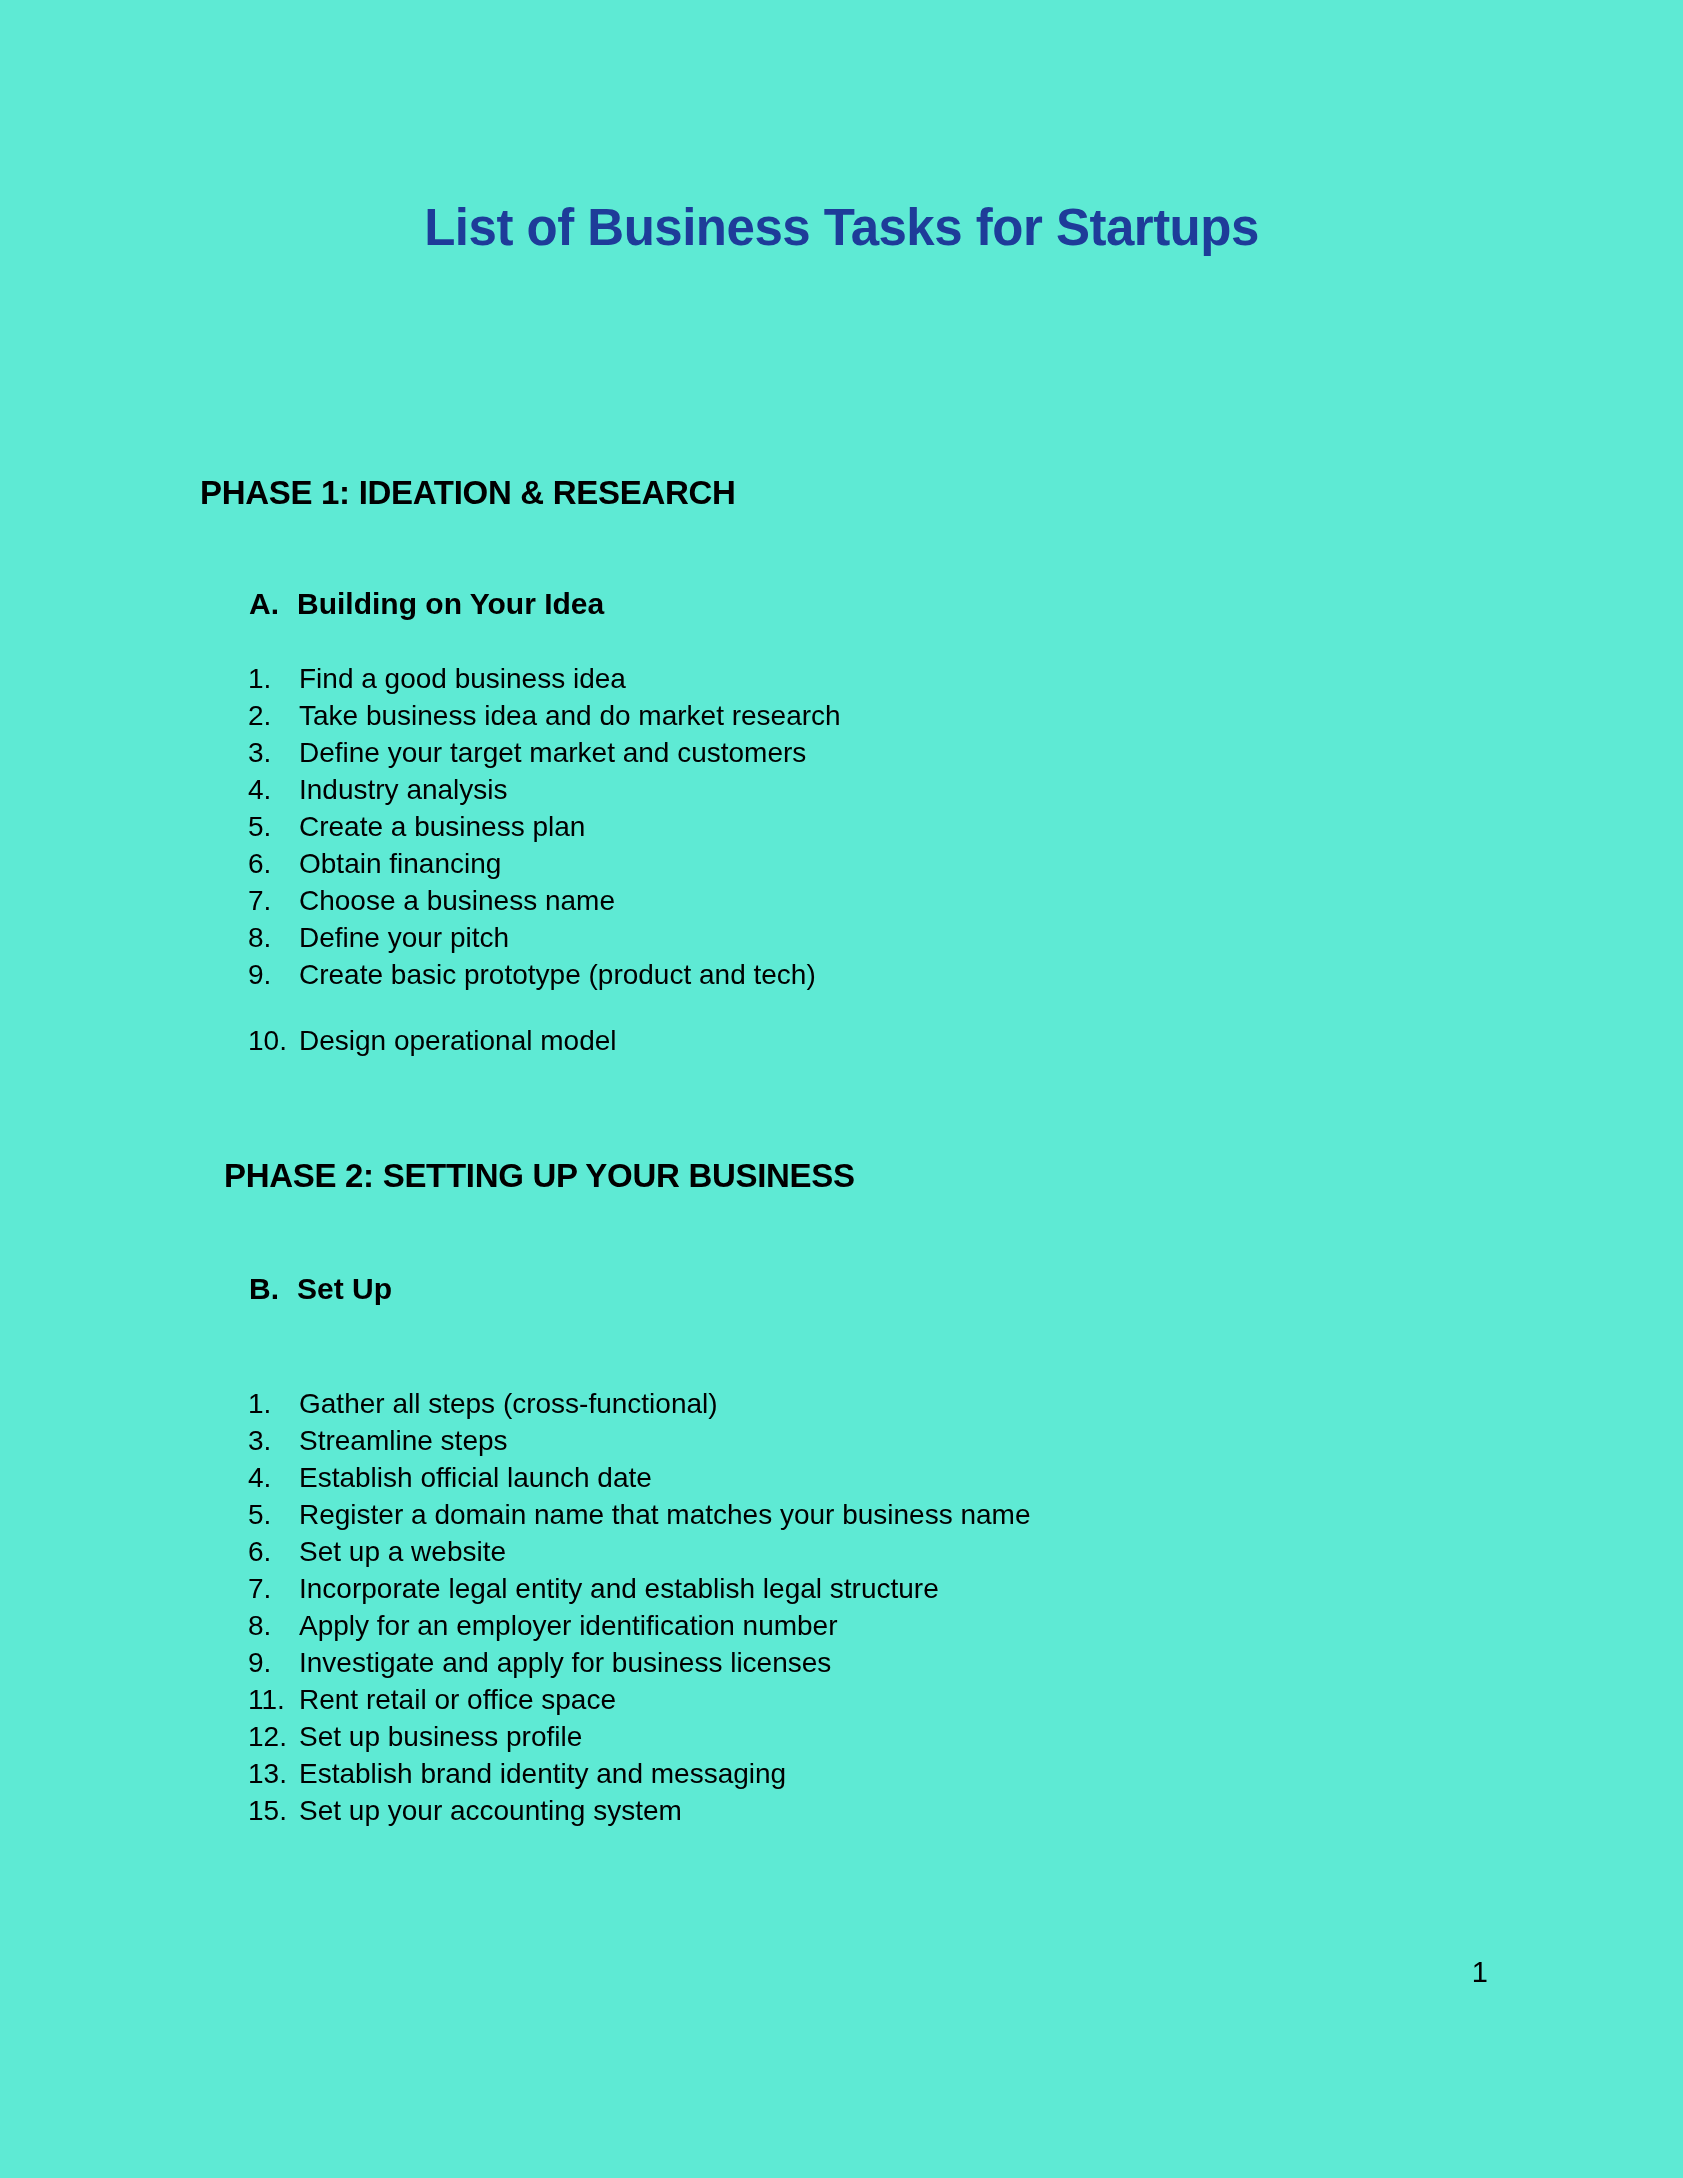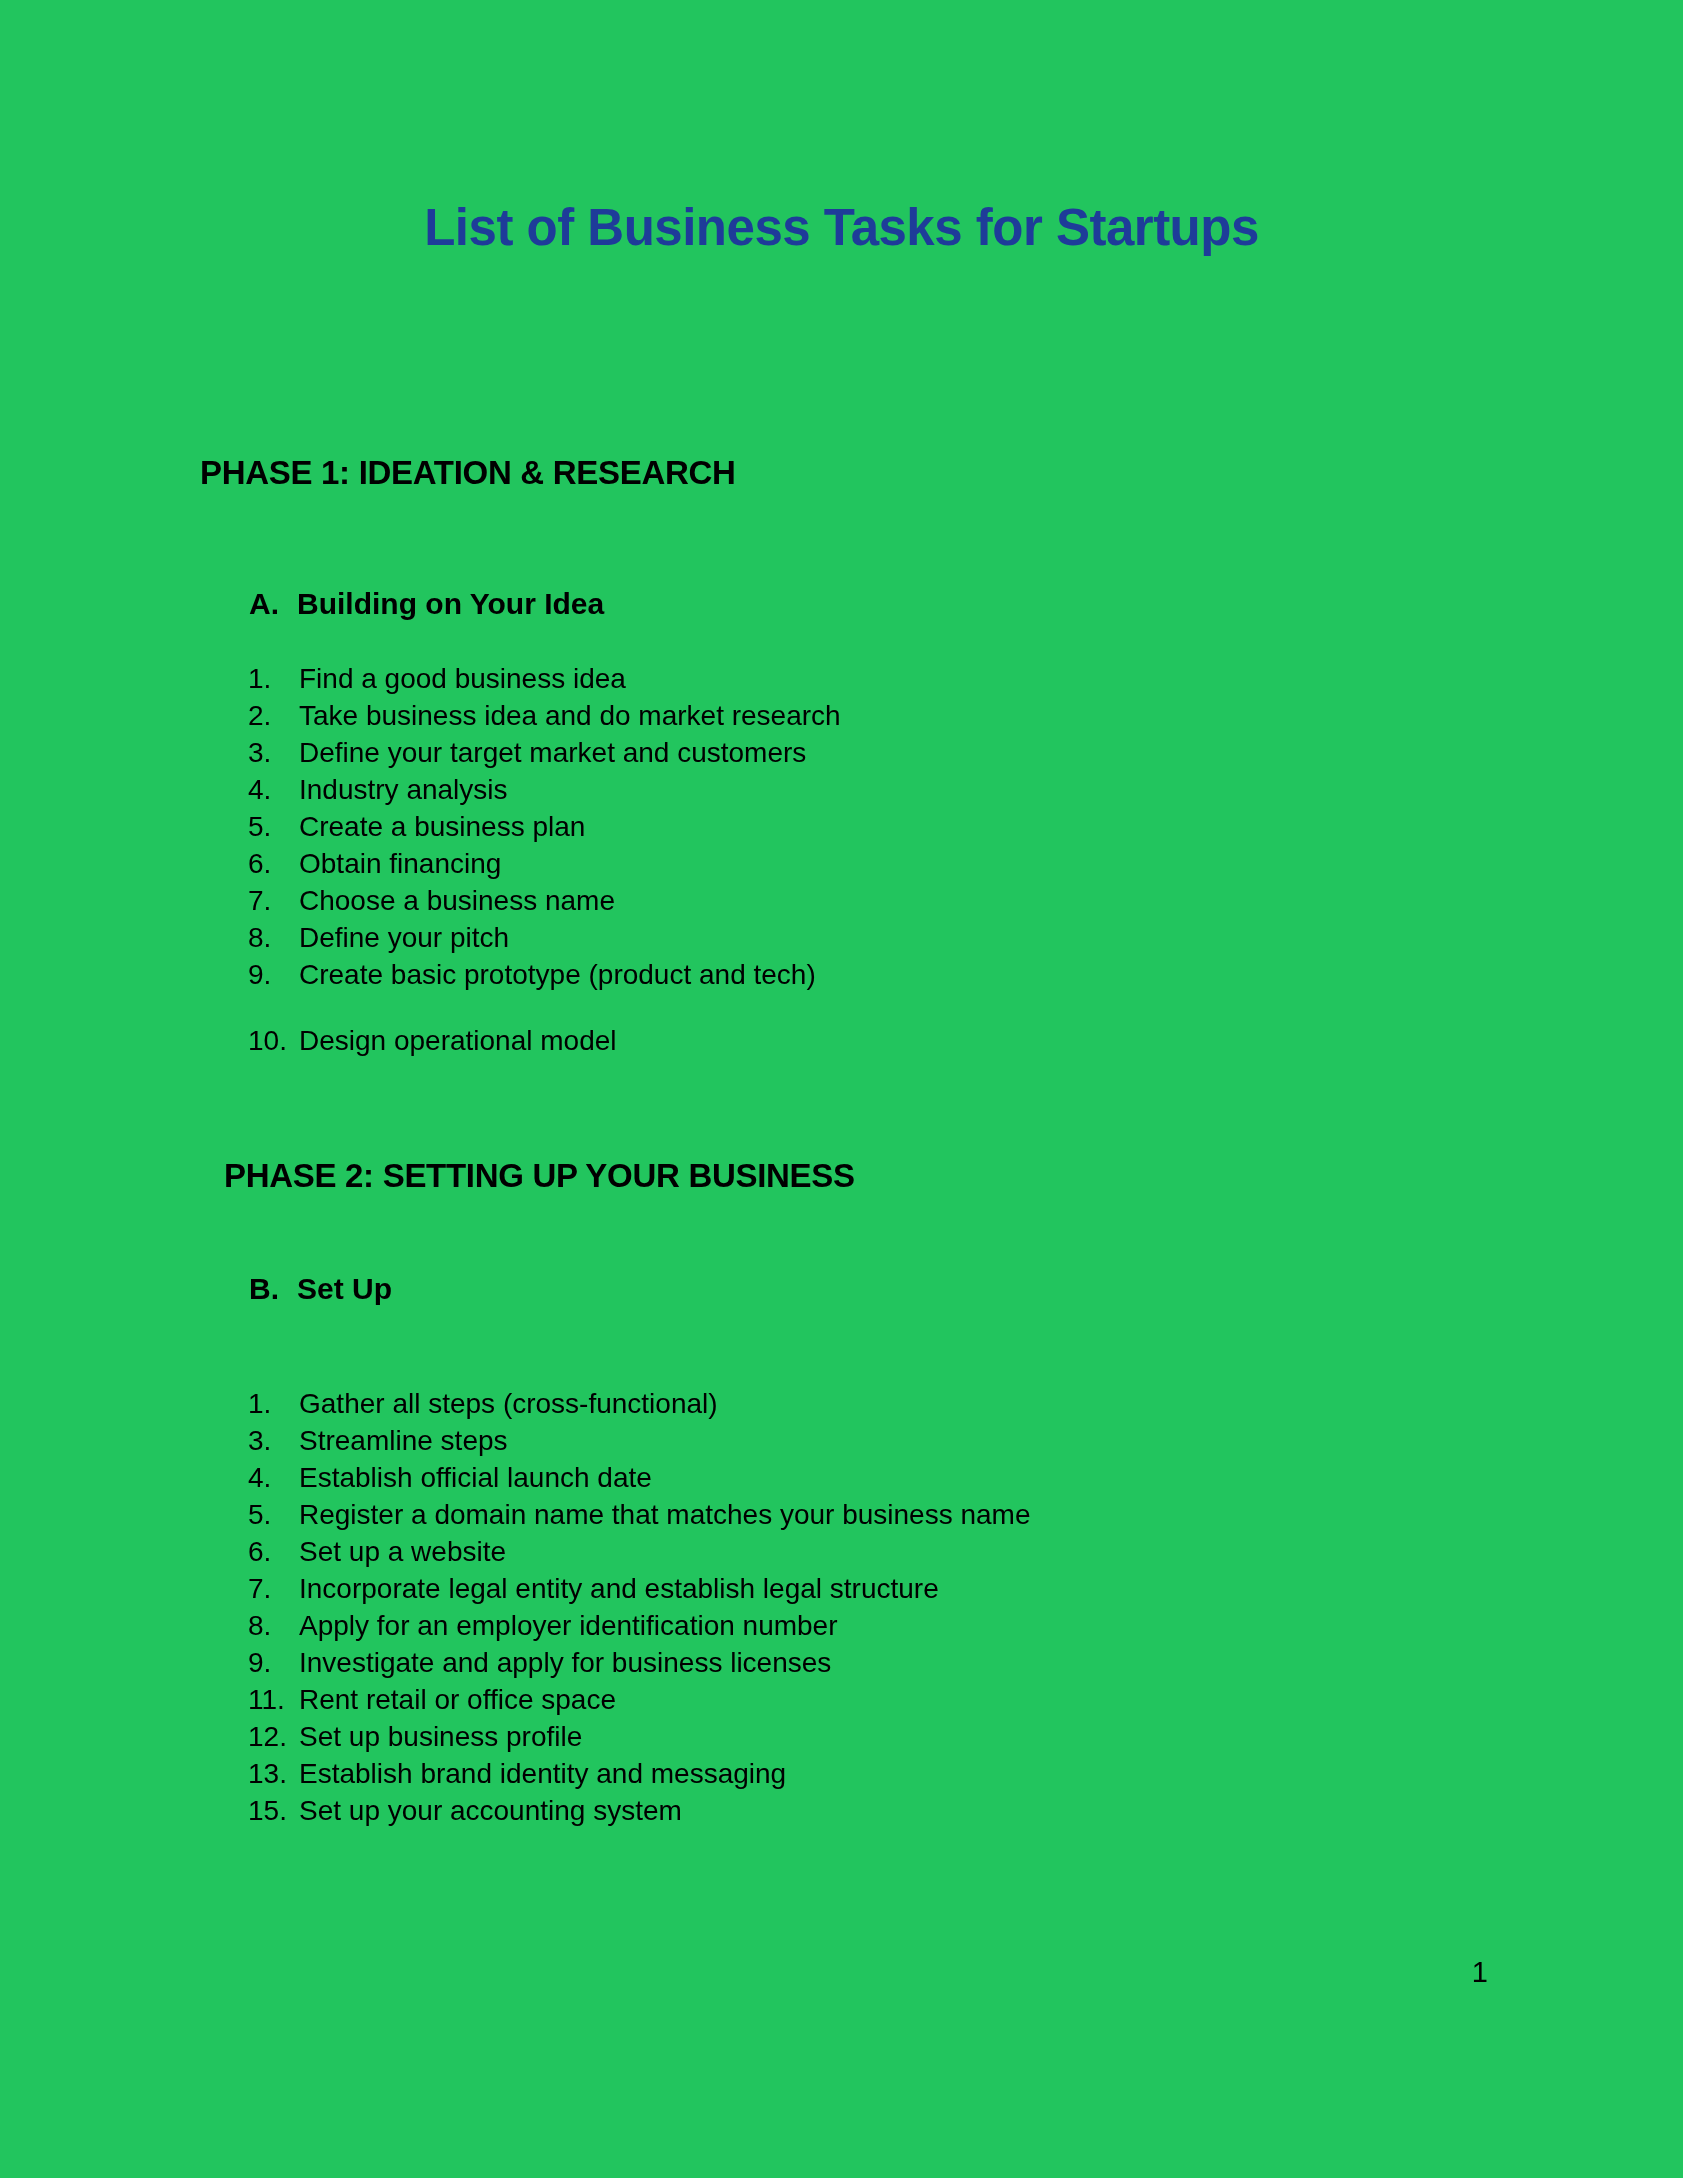--- a/index.html
+++ b/index.html
@@ -4,21 +4,21 @@
 <style>
   html, body {
     margin: 0;
     padding: 0;
     background: #ffffff;
   }
   .page {
     position: relative;
     width: 1683px;
     height: 2178px;
-    background: #22c55e;
+    background: #5eead4;
     font-family: "Liberation Sans", sans-serif;
     color: #000000;
     overflow: hidden;
   }
   .doc-title {
     position: absolute;
     top: 202px;
     left: 0;
     width: 100%;
     text-align: center;
@@ -28,21 +28,21 @@
     letter-spacing: -0.5px;
   }
   .phase-heading {
     position: absolute;
     left: 200px;
     font-size: 33px;
     font-weight: bold;
     line-height: 1;
     letter-spacing: -0.3px;
   }
-  #phase1-heading { top: 456px; }
+  #phase1-heading { top: 476px; }
   #phase2-heading { top: 1159px; margin-left: 24px; }
   .section-heading {
     position: absolute;
     left: 249px;
     font-size: 30px;
     font-weight: bold;
     line-height: 1;
   }
   #section-a-heading { top: 589px; }
   #section-b-heading { top: 1274px; }

